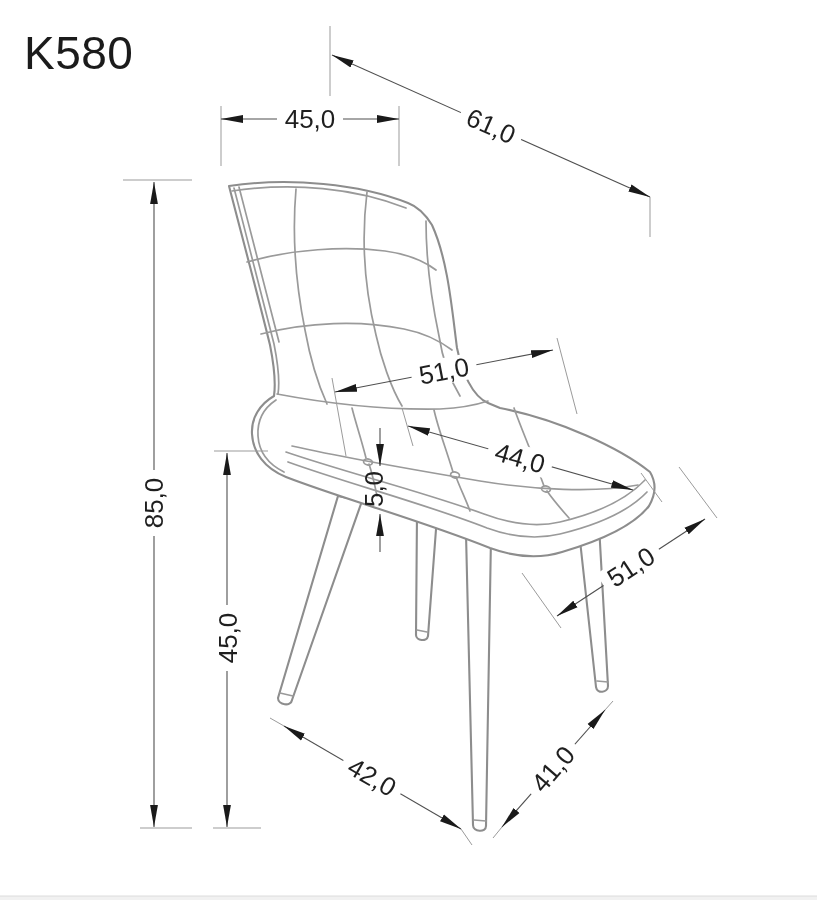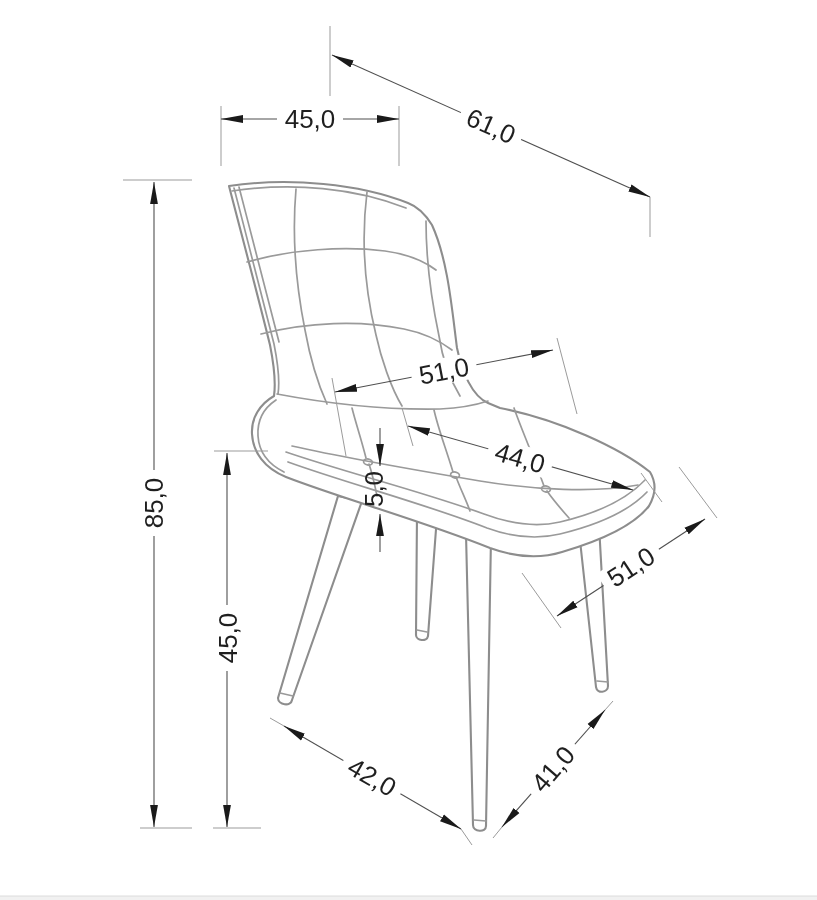--- a/index.html
+++ b/index.html
@@ -185,13 +185,14 @@
       <g transform="translate(553,769) rotate(-49)">
         <rect class="labelbg" x="-33" y="-13" width="66" height="26"></rect>
         <text text-anchor="middle" dy="9">41,0</text>
       </g>
     </g>
 
     <rect x="0" y="896" width="817" height="4" fill="#f1f1f1"></rect>
     <line x1="0" y1="896" x2="817" y2="896" stroke="#dcdcdc" stroke-width="1"></line>
   </svg>
 
+  <div class="model-title">K580</div>
 </div>
 
 </body></html>

